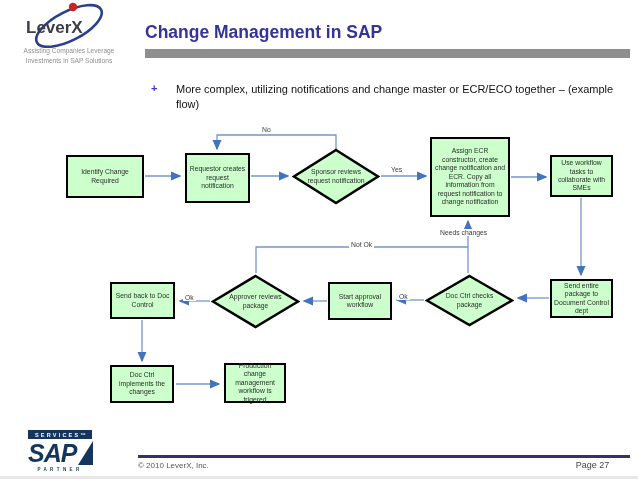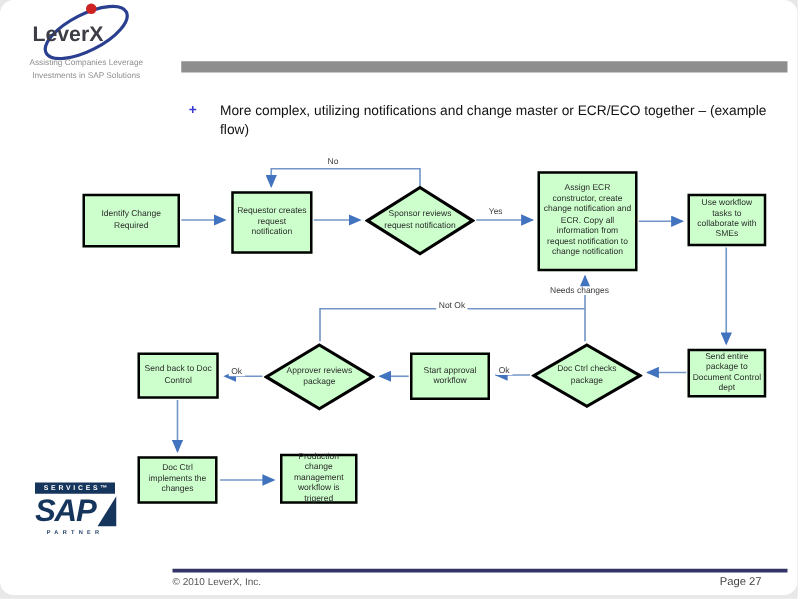--- a/index.html
+++ b/index.html
@@ -1,18 +1,18 @@
 <!DOCTYPE html>
 <html><head>
 <meta charset="utf-8">
 <style>
   html,body{margin:0;padding:0;background:#e8e8e8;}
   .slide{
     position:relative;width:638px;height:476px;background:#ffffff;
-    font-family:"Liberation Sans","DejaVu Sans",sans-serif;overflow:hidden;border-radius:11px;
+    font-family:"Liberation Sans","DejaVu Sans",sans-serif;overflow:hidden;
   }
   
   .leverx-logo{position:absolute;left:24px;top:2px;width:115px;height:46px;}
   .tagline{position:absolute;left:2px;top:46px;width:134px;text-align:center;
     font-size:6.6px;line-height:1.45;color:#8f8f8f;}
   .title{position:absolute;left:145px;top:22px;width:480px;
     font-size:17.5px;font-weight:bold;color:#333399;}
   .title-bar{position:absolute;left:145px;top:49px;width:485px;height:9px;background:#8e8e8e;}
   
   .bullet-marker{position:absolute;left:151px;top:82px;font-size:11px;font-weight:bold;color:#3a3ad1;}
@@ -43,21 +43,21 @@
   .n-implements{left:110px;top:365px;width:64px;height:38px;}
   .n-production{left:224px;top:363px;width:62px;height:40px;}
   
   .l-no{left:260px;top:126px;}
   .l-yes{left:389px;top:166px;}
   .l-notok{left:349px;top:241px;}
   .l-needs{left:438px;top:229px;}
   .l-ok-approver{left:183px;top:294px;}
   .l-ok-docctrl{left:397px;top:293px;}
   
-  .sap-logo{position:absolute;left:28px;top:386px;width:64px;}
+  .sap-logo{position:absolute;left:28px;top:430px;width:64px;}
   .sap-services{background:#16355c;color:#fff;font-size:5.5px;font-weight:bold;
     letter-spacing:2.2px;padding:1.5px 0 1.5px 3px;text-align:center;}
   .sap-word{display:flex;align-items:flex-end;height:26px;}
   .sap-word .sap-txt{color:#16355c;font-size:25px;font-weight:bold;font-style:italic;
     letter-spacing:-1px;line-height:0.92;}
   .sap-wedge{width:0;height:0;border-bottom:24px solid #16355c;border-left:15px solid transparent;margin-left:2px;}
   .sap-partner{color:#16355c;font-size:4.5px;font-weight:bold;letter-spacing:3.4px;
     margin-top:2px;text-align:center;}
   .footer-line{position:absolute;left:138px;top:455px;width:492px;height:3px;background:#333366;}
   .footer-copy{position:absolute;left:138px;top:461px;font-size:8px;color:#555;}
@@ -73,20 +73,21 @@
       <ellipse cx="45" cy="24" rx="36" ry="14.5" fill="none" stroke="#2b3f90" stroke-width="2.6" transform="rotate(-27 45 24)"></ellipse>
       <text x="2" y="31" font-size="17" font-weight="bold" fill="#3d3d46" font-family="Liberation Sans, sans-serif">LeverX</text>
       <circle cx="49" cy="5" r="4.2" fill="#cc2222"></circle>
     </svg>
   </div>
   <div class="tagline">
     <span>Assisting Companies Leverage</span><br>
     <span>Investments in SAP Solutions</span>
   </div>
 
+  <div class="title">Change Management in SAP</div>
   <div class="title-bar"></div>
 
   <div class="bullet-marker">+</div>
   <div class="bullet-text">More complex, utilizing notifications and change master or ECR/ECO together – (example flow)</div>
 
   <svg class="connectors" width="638" height="479">
     <defs>
       <marker id="ah" markerWidth="8" markerHeight="7" refX="7" refY="3.5" orient="auto">
         <path d="M0,0 L8,3.5 L0,7 z" fill="#4273be"></path>
       </marker>

